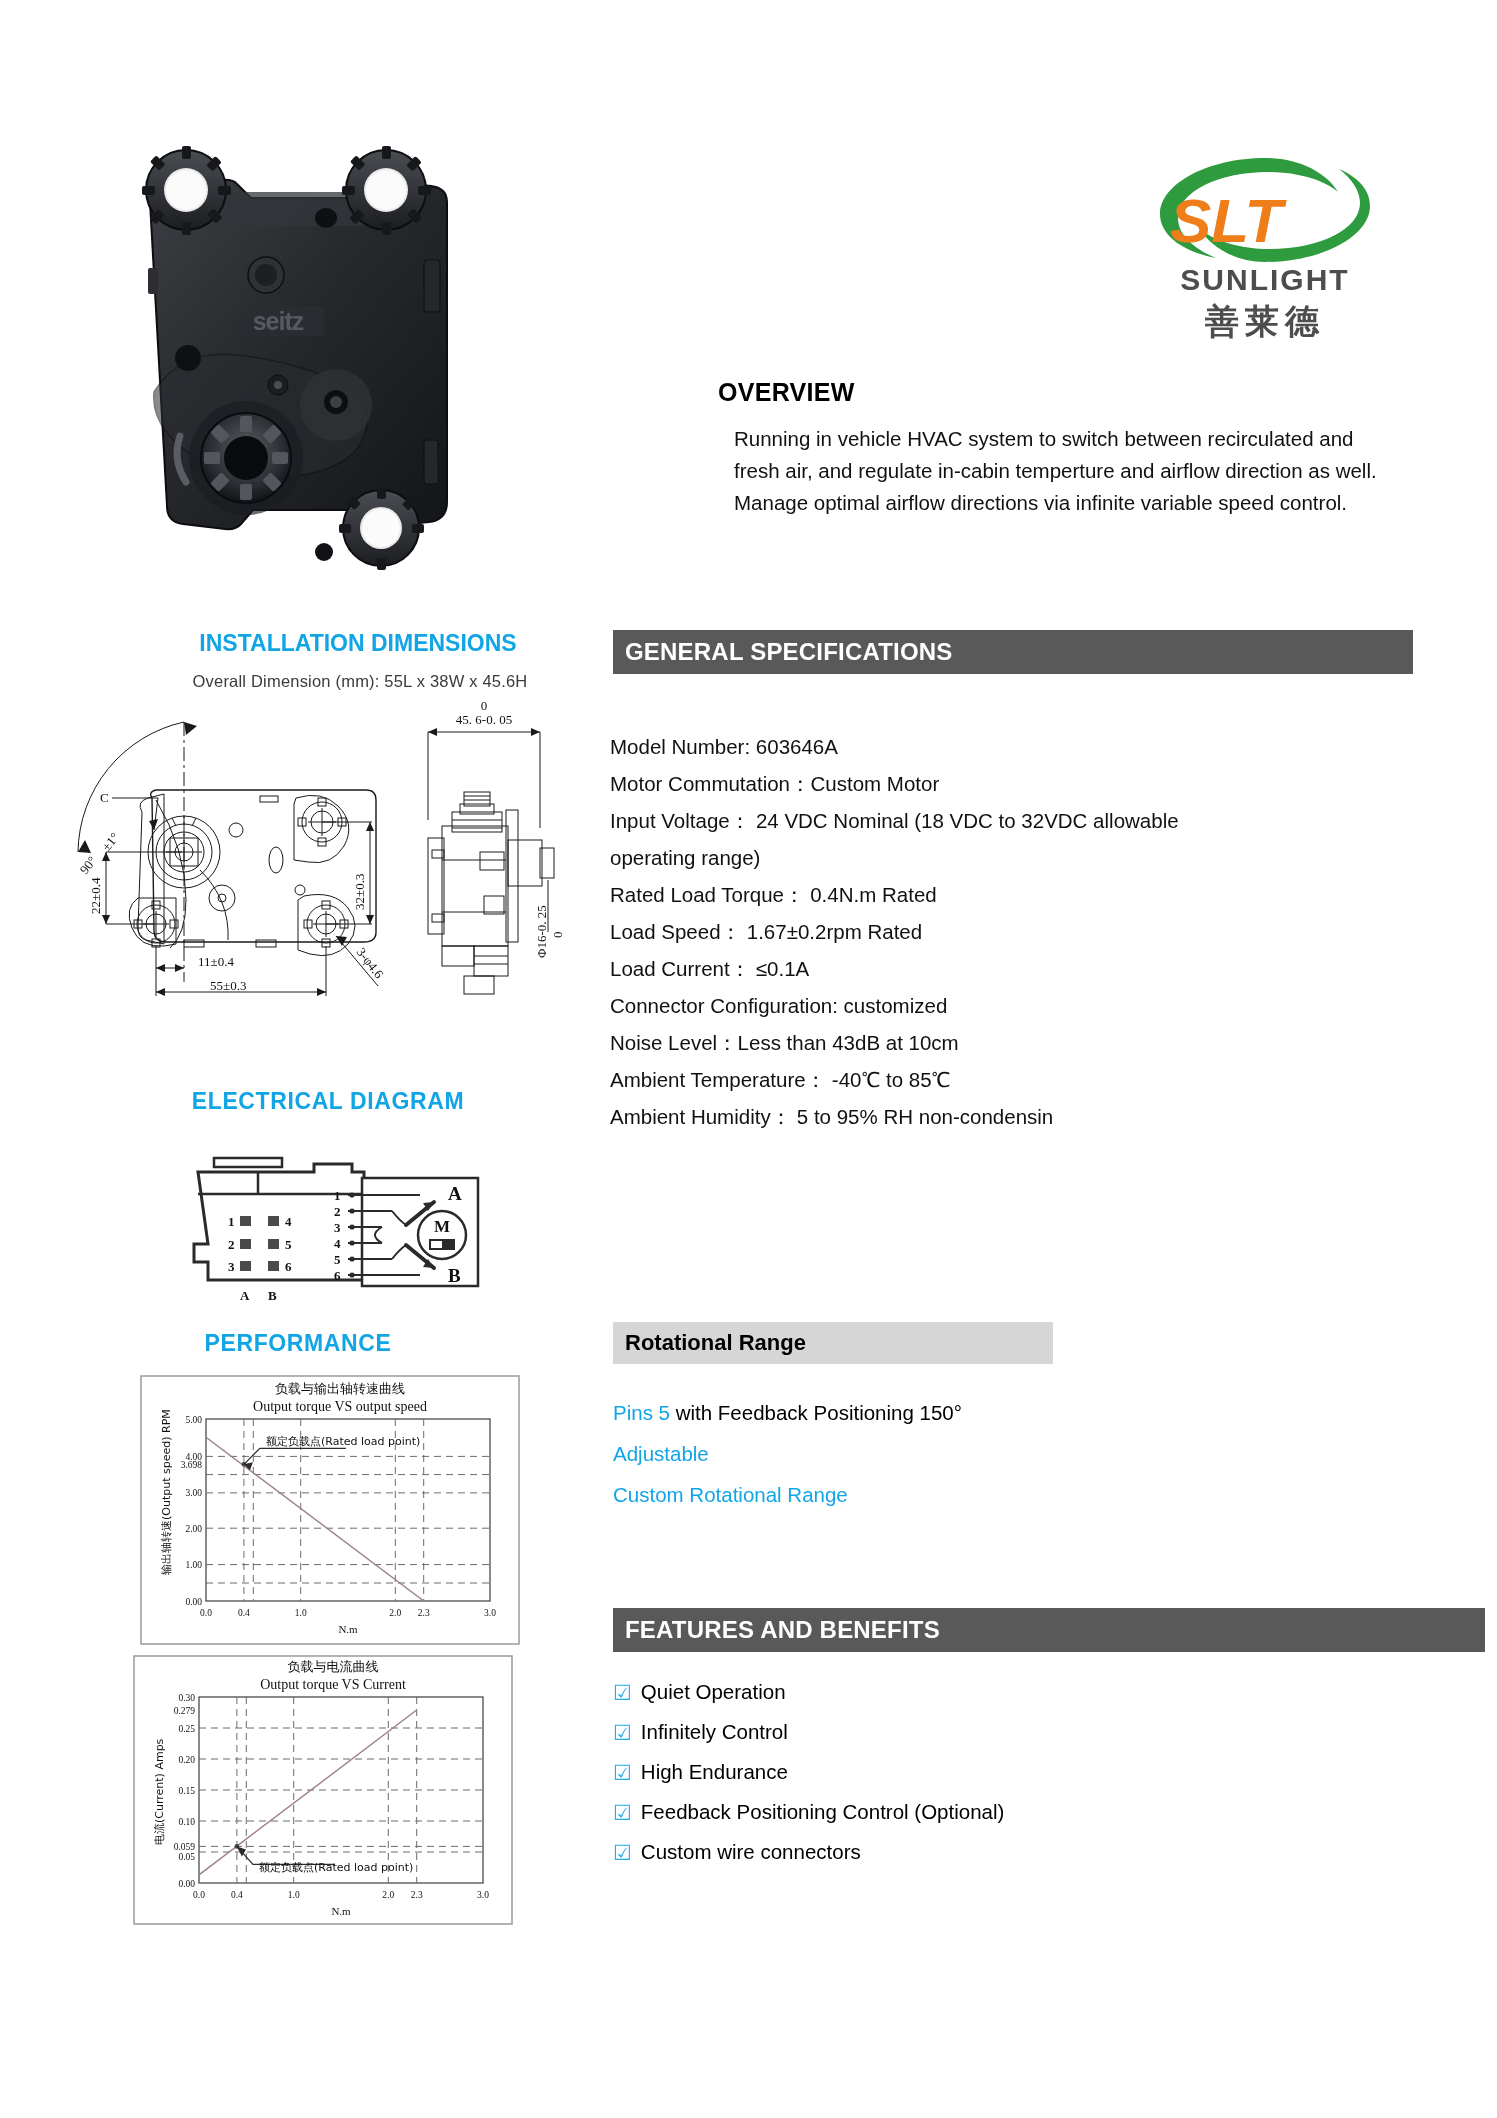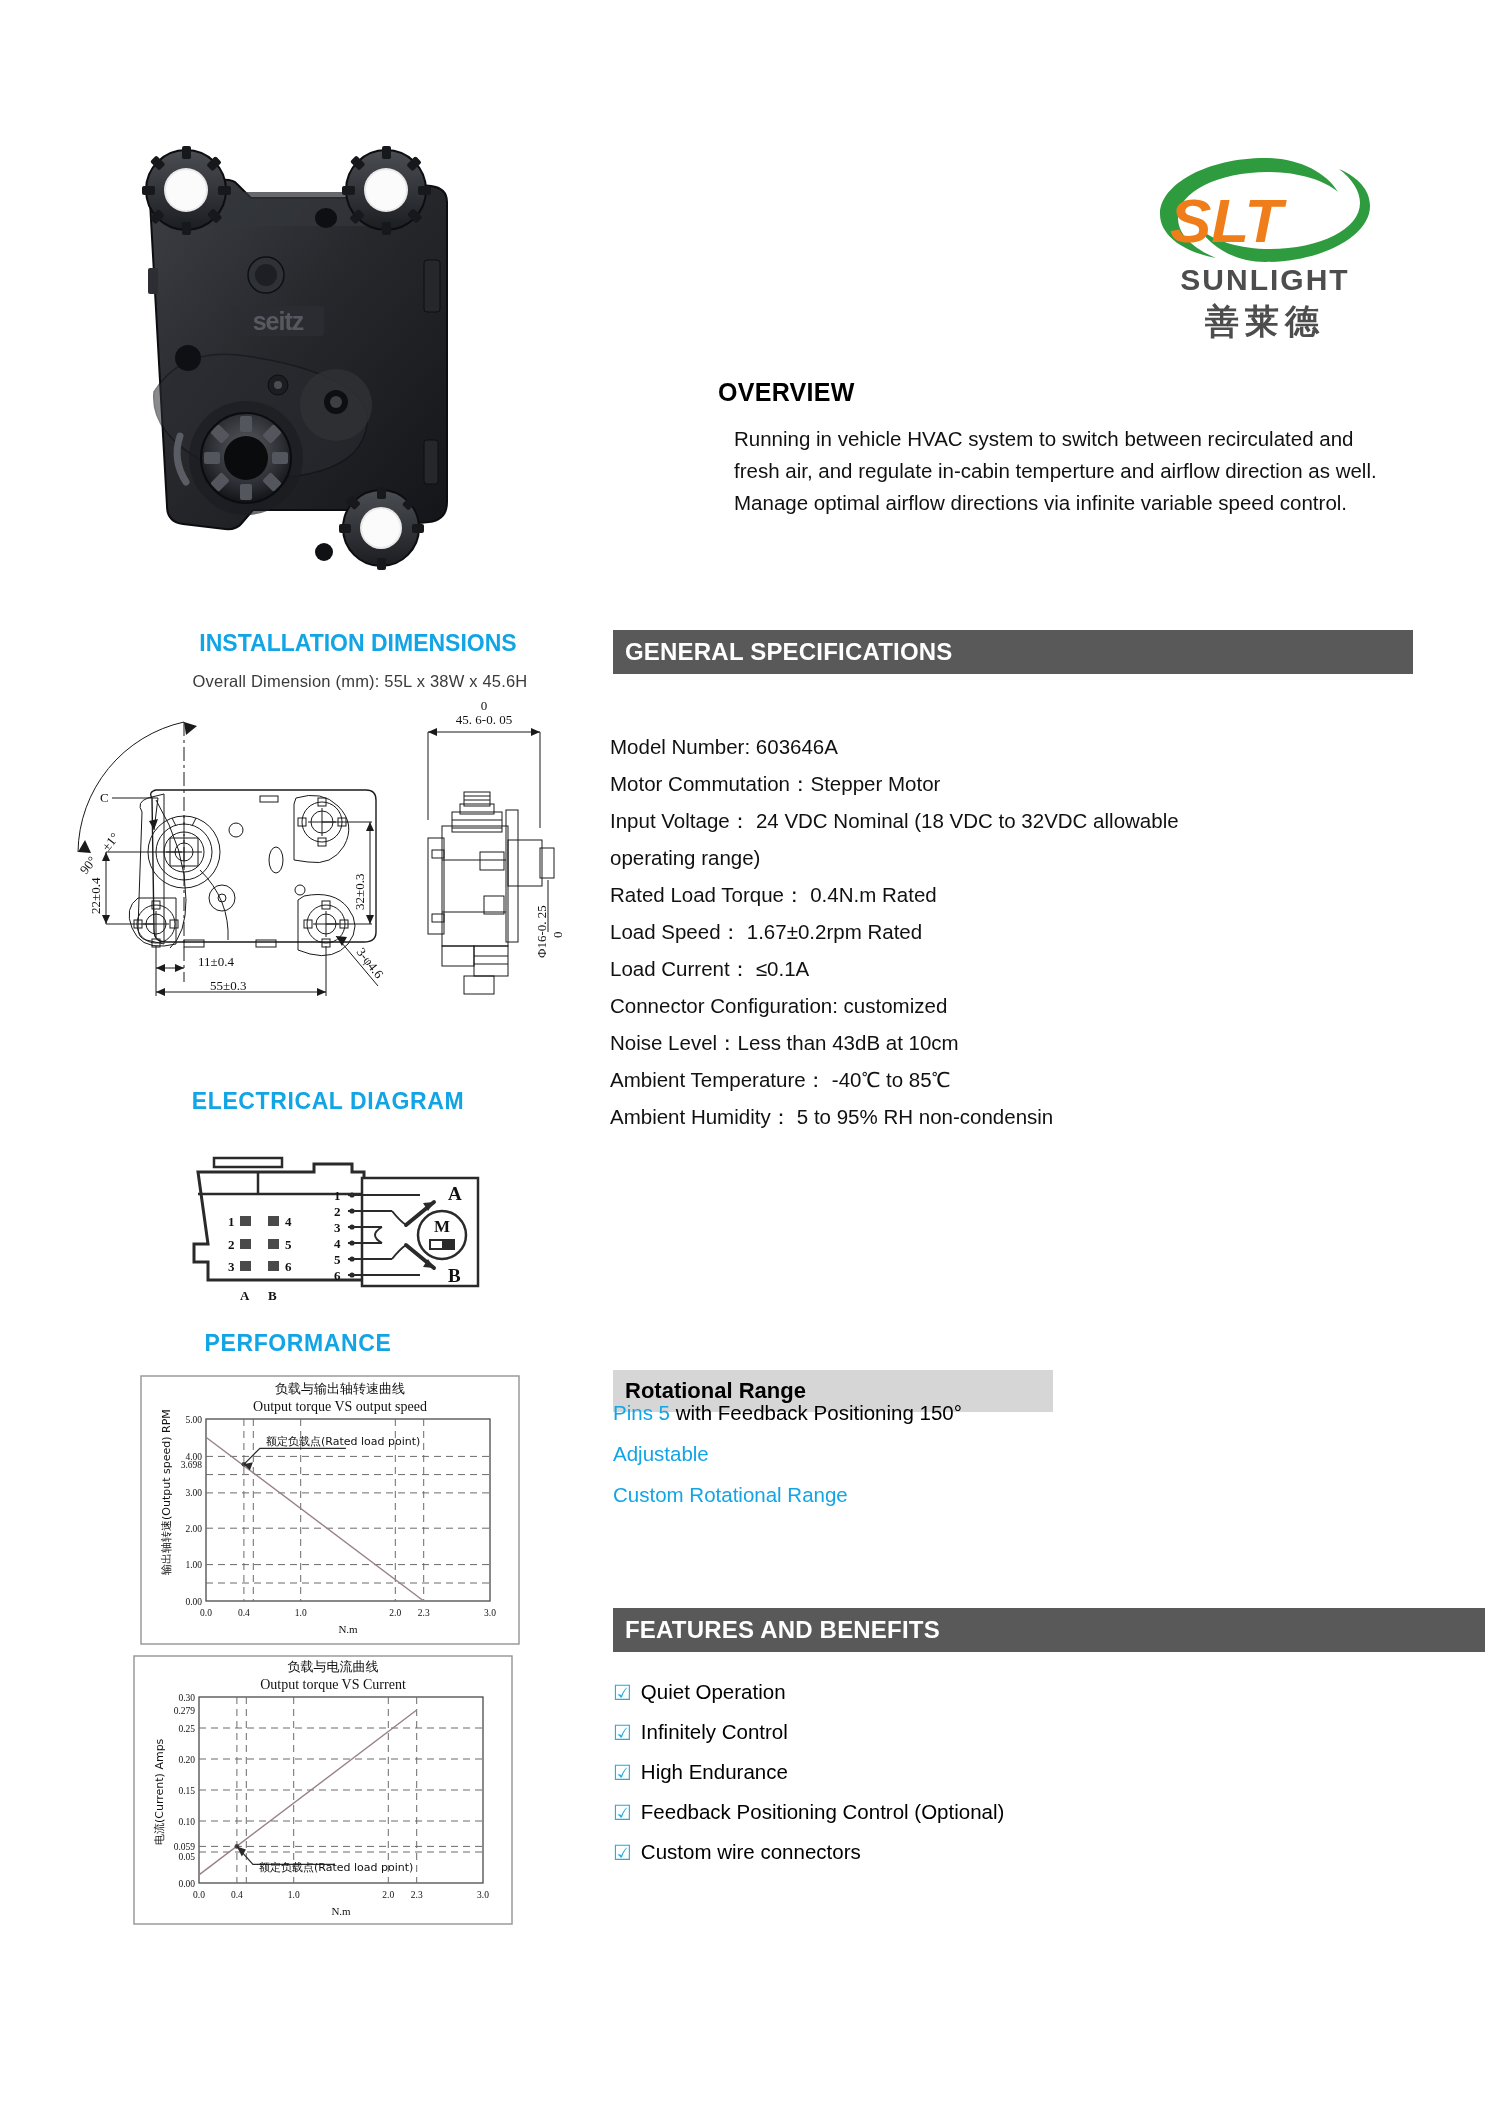--- a/index.html
+++ b/index.html
@@ -7,21 +7,21 @@
     width:1497px;height:2118px;background:#ffffff;
     font-family:"Liberation Sans", sans-serif;
     color:#000;position:relative;overflow:hidden;
   }
   .page{position:relative;width:1497px;height:2118px;}
 
   
   .abs{position:absolute;}
   .cyan{color:#12A5E5;}
   .barDark{background:#595959;color:#fff;font-weight:bold;}
-  .barLight{background:#D6D6D6;color:#000;font-weight:bold;margin-top:48px;}
+  .barLight{background:#D6D6D6;color:#000;font-weight:bold;}
 
   
   .photo-wrap{left:128px;top:140px;width:330px;height:430px;}
   .photo{width:100%;height:100%;display:block;}
 
   
   .logo-wrap{left:1120px;top:150px;width:290px;height:200px;}
   .logo-svg{display:block;width:100%;height:100%;}
 
   
@@ -207,21 +207,21 @@
   <div class="abs overview">
     <h2>OVERVIEW</h2>
     <p>Running in vehicle HVAC system to switch between recirculated and fresh air, and regulate in-cabin temperture and airflow direction as well.  Manage optimal airflow directions via infinite variable speed control.</p>
   </div>
 
   <div class="abs gs-bar barDark">
     <span>GENERAL SPECIFICATIONS</span>
   </div>
   <div class="abs spec-list">
     <div class="row">Model Number: 603646A</div>
-    <div class="row">Motor Commutation：Stepper Motor</div>
+    <div class="row">Motor Commutation：Custom Motor</div>
     <div class="row">Input Voltage： 24 VDC Nominal (18 VDC to 32VDC allowable</div>
     <div class="row">operating range)</div>
     <div class="row">Rated Load Torque： 0.4N.m Rated</div>
     <div class="row">Load Speed： 1.67±0.2rpm Rated</div>
     <div class="row">Load Current： ≤0.1A</div>
     <div class="row">Connector Configuration: customized</div>
     <div class="row">Noise Level：Less than 43dB at 10cm</div>
     <div class="row">Ambient Temperature： -40℃ to 85℃</div>
     <div class="row">Ambient Humidity： 5 to 95% RH non-condensin</div>
   </div>

